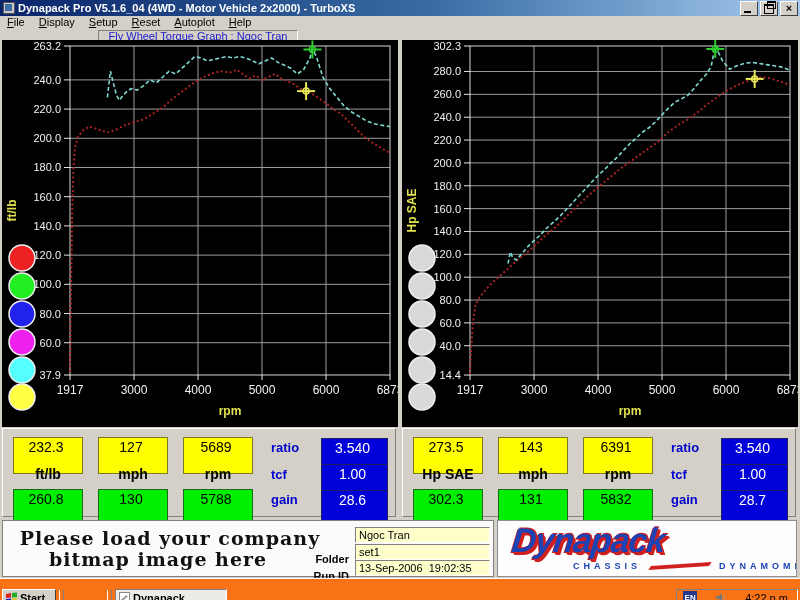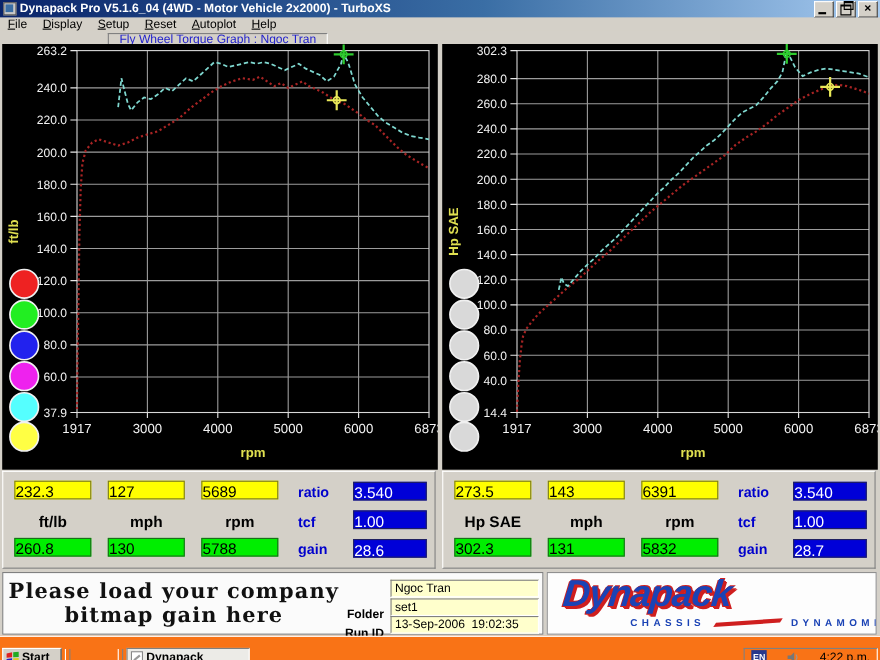--- a/index.html
+++ b/index.html
@@ -36,34 +36,34 @@
   
   .gpanel{position:absolute;top:40px;width:396px;height:387px;background:#000;}
   .gpanel-0{left:2px;}
   .gpanel-1{left:402px;}
 
   
   .ropanel{position:absolute;top:428px;width:394px;height:89px;background:#d4d0c8;
     border:1px solid;border-color:#fff #808080 #808080 #fff;box-sizing:border-box;}
   .ropanel-0{left:2px;}
   .ropanel-1{left:402px;}
-  .robox{position:absolute;height:17px;width:70px;box-sizing:border-box;
-    border:1px solid #6b6b00;font-size:14px;line-height:18px;text-align:left;padding-right:4px;color:#000;}
+  .robox{position:absolute;height:37px;width:70px;box-sizing:border-box;
+    border:1px solid #6b6b00;font-size:14px;line-height:18px;text-align:center;padding-right:4px;color:#000;}
   .robox.yellow{background:#ffff00;border-color:#7a7a20;}
   .robox.green{background:#00ee00;border-color:#1c6b1c;}
   .robox.blue{background:#0000d8;color:#fff;border-color:#202060;width:67px;}
   .rounit{position:absolute;width:70px;text-align:center;font-size:14px;font-weight:bold;color:#000;}
   .rostat{position:absolute;font-size:13px;font-weight:bold;color:#0000cc;}
 
   
   .bitmap-box{position:absolute;left:2px;top:520px;width:492px;height:57px;background:#fbfbfb;
     border:1px solid #808080;box-sizing:border-box;}
   .bitmap-line{position:absolute;left:0;width:310px;text-align:center;
     font-family:"DejaVu Serif",serif;font-weight:bold;color:#111;font-size:19px;letter-spacing:1px;white-space:nowrap;}
-  .bl1{top:6px;}
+  .bl1{top:6px;padding-left:12px;}
   .bl2{top:27px;}
   .field-label{position:absolute;width:50px;text-align:right;font-size:11px;font-weight:bold;color:#000;margin-top:24px;}
   .field-input{position:absolute;left:352px;width:130px;height:14px;background:#ffffcc;
     border:1px solid;border-color:#808080 #fff #fff #808080;font-size:11px;line-height:14px;
     padding-left:3px;color:#000;box-sizing:content-box;white-space:pre;}
   .logo-box{position:absolute;left:497px;top:520px;width:300px;height:57px;background:#fdfdfd;
     border:1px solid #909090;box-sizing:border-box;overflow:hidden;}
   .wordmark{position:absolute;left:14px;top:0px;font-size:34px;font-weight:bold;font-style:italic;
     letter-spacing:-1px;color:#1b43b5;transform:skewX(-6deg);
     text-shadow:2px 2px 0 #cf1f1f,3px 3px 0 #cf1f1f,-1px 1px 0 #cf1f1f,1px -1px 0 #cf1f1f;white-space:nowrap;}
@@ -309,21 +309,21 @@
     <div class="rostat" style="left:268px;top:11px">ratio</div>
     <div class="rostat" style="left:268px;top:38px">tcf</div>
     <div class="rostat" style="left:268px;top:63px">gain</div>
     <div class="robox blue" style="left:318px;top:9px">3.540</div>
     <div class="robox blue" style="left:318px;top:35px">1.00</div>
     <div class="robox blue" style="left:318px;top:61px">28.7</div>
   </div>
 
   <div class="bitmap-box">
     <div class="bitmap-line bl1">Please load your company</div>
-    <div class="bitmap-line bl2">bitmap gain here</div>
+    <div class="bitmap-line bl2">bitmap image here</div>
     <div class="field-label" style="left:296px;top:8px">Folder</div>
     <div class="field-input" style="top:6px">Ngoc Tran</div>
     <div class="field-label" style="left:296px;top:25px">Run ID</div>
     <div class="field-input" style="top:23px">set1</div>
     <div class="field-label" style="left:296px;top:41px">Date</div>
     <div class="field-input" style="top:39px">13-Sep-2006  19:02:35</div>
   </div>
 
   <div class="logo-box">
     <div class="wordmark">Dynapack</div>

